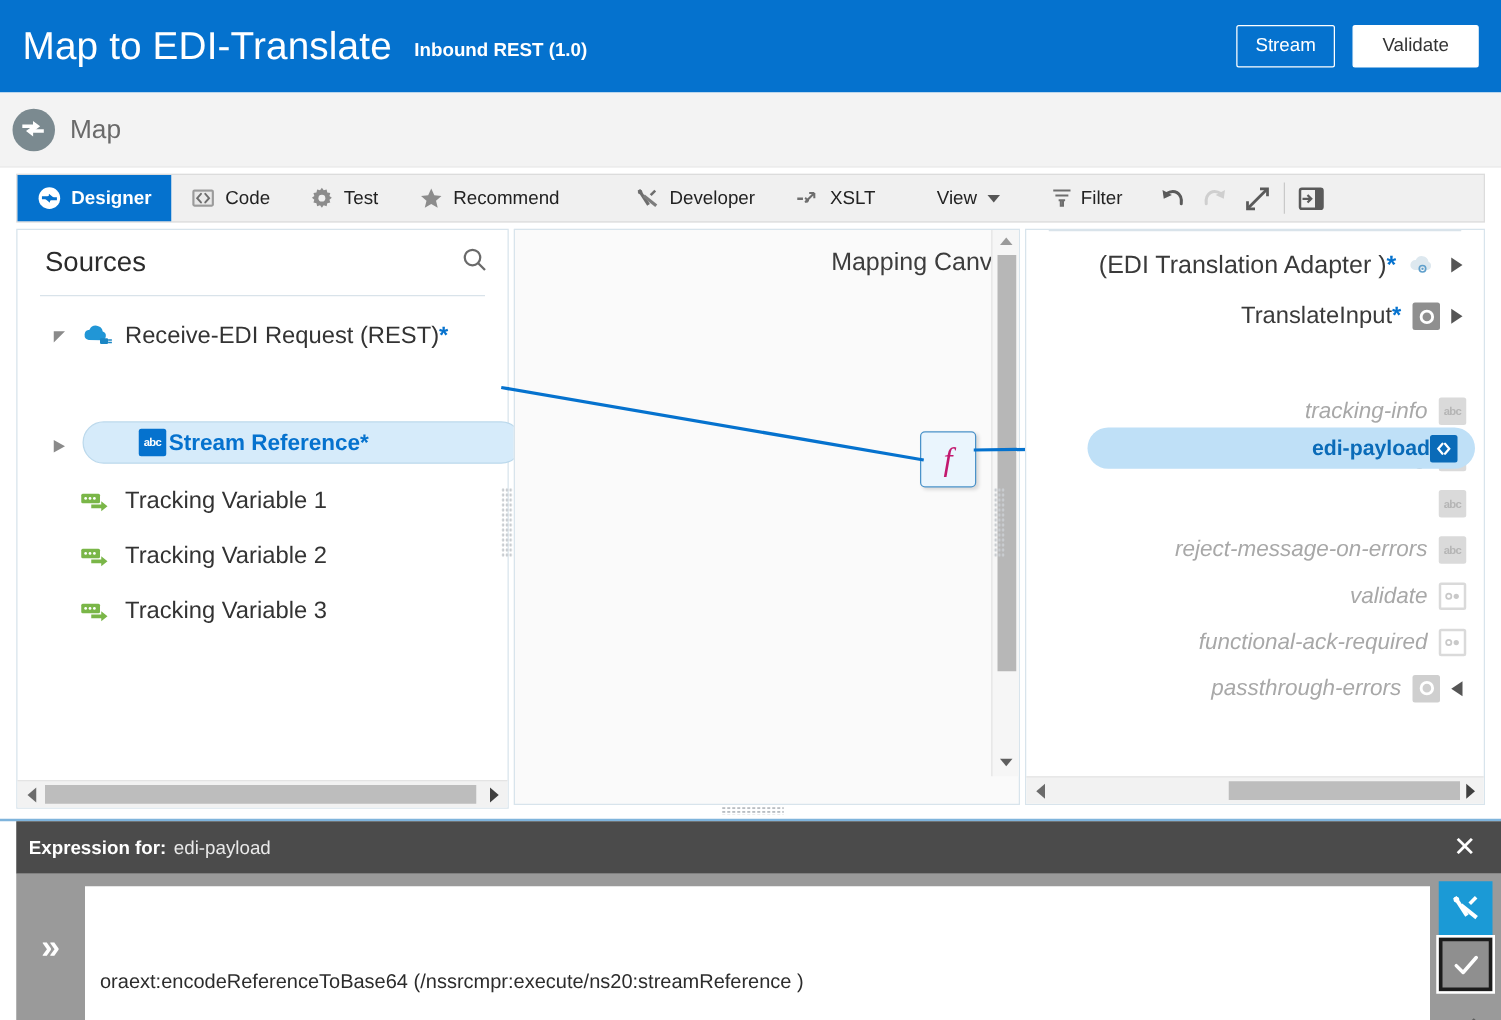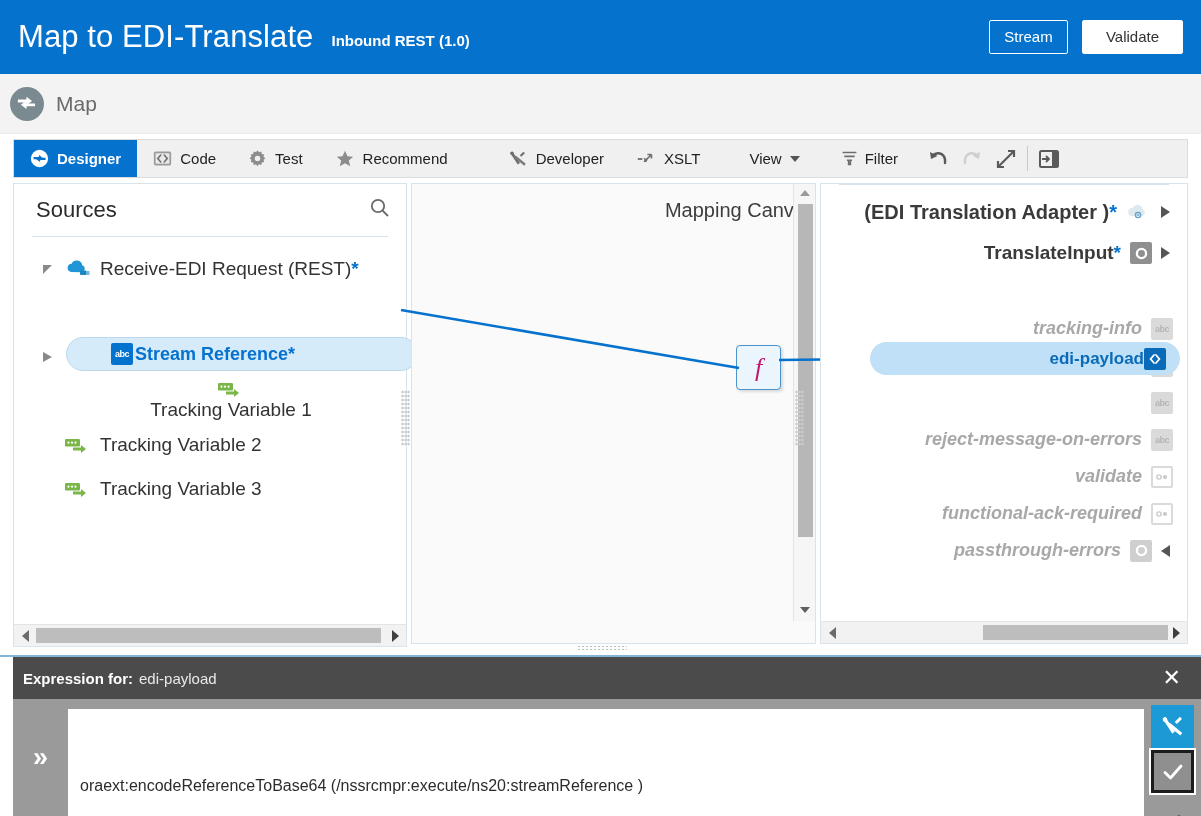--- a/index.html
+++ b/index.html
@@ -128,21 +128,21 @@
     display: flex; align-items: center; padding-left: 36px;
     font-size: 18px; font-weight: 700; color: #0572ce;
   }
 
   
   .trow-t {
     display: flex; align-items: center; justify-content: flex-end;
     height: 37px; padding-right: 14px; font-size: 18px;
     white-space: nowrap;
   }
-  .trow-t .lbl { color: #3a3a3a; font-weight: bold; }
+  .trow-t .lbl { color: #3a3a3a; }
   .trow-t.dim .lbl { color: #a8a8a8; font-style: italic; }
   .trow-t .ico { margin-left: 9px; display: flex; align-items: center; }
   .trow-t .arr { margin-left: 9px; width: 12px; display:flex; align-items:center; }
   .tri-sm-rt { width: 0; height: 0; border-left: 9px solid #555555;
             border-top: 6px solid transparent; border-bottom: 6px solid transparent; }
   .tri-sm-lt { width: 0; height: 0; border-right: 9px solid #555555;
             border-top: 6px solid transparent; border-bottom: 6px solid transparent; }
 
   .pill-tgt {
     position: absolute; right: 7px; top: 157px; width: 310px; height: 33px;
@@ -415,21 +415,21 @@
             <circle cx="13" cy="11" r="3.4" fill="#2196d6"></circle>
             <circle cx="5.5" cy="11" r="1.9" fill="#2196d6"></circle>
             <circle cx="19" cy="6" r="1.9" fill="#2196d6"></circle>
             <circle cx="19" cy="16" r="1.9" fill="#2196d6"></circle>
             <path d="M8 11 h2 M16 8.5 l2-1.6 M16 13.5 l2 1.6" stroke="#2196d6" stroke-width="1.6"></path>
           </svg>
         </span>
         <span class="t-lbl">Integration Metadata</span>
       </div>
 
-      <div class="trow" style="padding-left:42px;flex-direction:column;">
+      <div class="trow" style="padding-left:42px;">
         <span class="t-ico">
           <svg width="27" height="20" viewBox="0 0 27 20">
             <rect x="1" y="4" width="15" height="7.5" rx="1.2" fill="#7ab648"></rect>
             <circle cx="4.5" cy="7.7" r="1.1" fill="#ffffff"></circle>
             <circle cx="8" cy="7.7" r="1.1" fill="#ffffff"></circle>
             <circle cx="11.5" cy="7.7" r="1.1" fill="#ffffff"></circle>
             <path d="M9 12.5 h8 v-2.5 l5 4 -5 4 v-2.5 h-8 z" fill="#7ab648"></path>
           </svg>
         </span>
         <span class="t-lbl">Tracking Variable 1</span>

